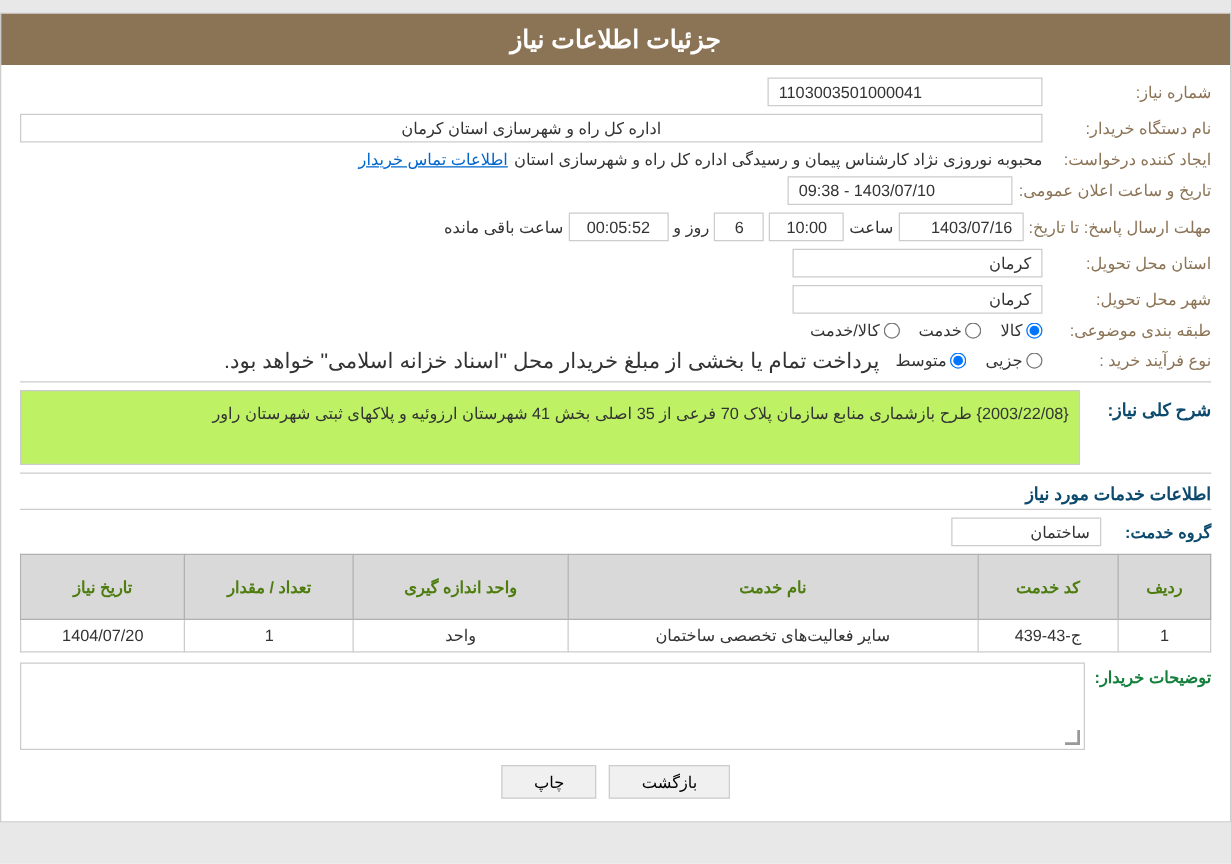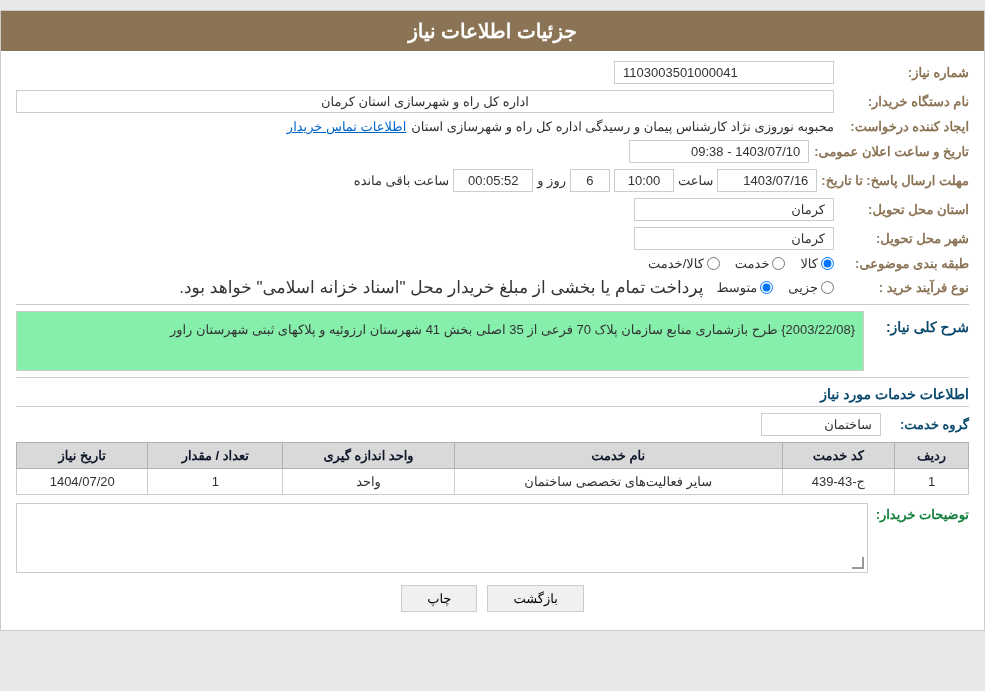--- a/index.html
+++ b/index.html
@@ -28,21 +28,21 @@
       padding: 10px 15px;
     }
     .info-row {
       display: flex;
       align-items: center;
       margin-bottom: 6px;
       gap: 5px;
     }
     .info-label {
       color: #8B7355;
-      font-weight: bold;
+      font-weight: normal;
       min-width: 130px;
       text-align: right;
       white-space: nowrap;
     }
     .info-value {
       background: #fff;
       border: 1px solid #ccc;
       padding: 3px 8px;
       min-height: 22px;
       min-width: 150px;
@@ -88,21 +88,21 @@
       gap: 3px;
     }
     .section-title {
       color: #0c4a6e;
       font-weight: bold;
       font-size: 14px;
       margin: 8px 0 5px 0;
     }
     .description-box {
       border: 1px solid #ccc;
-      background: #86efac;
+      background: #bef264;
       padding: 8px;
       min-height: 60px;
       direction: rtl;
       text-align: right;
       line-height: 1.6;
     }
     .services-section {
       margin-top: 8px;
     }
     .services-section .section-title {
@@ -127,24 +127,24 @@
       min-width: 120px;
     }
     table {
       width: 100%;
       border-collapse: collapse;
       margin-top: 6px;
     }
     th {
       background: #d9d9d9;
       border: 1px solid #b0b0b0;
-      padding: 5px 8px;
+      padding: 18px 8px;
       text-align: center;
       font-weight: bold;
-      color: #0f172a;
+      color: #4d7c0f;
     }
     td {
       border: 1px solid #ccc;
       padding: 5px 8px;
       text-align: center;
       background: #fff;
     }
     .buyer-notes-row {
       display: flex;
       align-items: flex-start;
@@ -222,21 +222,21 @@
     </div>
 
     <div class="info-row">
       <span class="info-label">ایجاد کننده درخواست:</span>
       <span>محبوبه نوروزی نژاد کارشناس پیمان و رسیدگی اداره کل راه و شهرسازی استان</span>
       <span class="link-blue">اطلاعات تماس خریدار</span>
     </div>
 
     <div class="info-row">
       <span class="info-label">تاریخ و ساعت اعلان عمومی:</span>
-      <div class="info-value" style="min-width:180px; text-align:right;">1403/07/10 - 09:38</div>
+      <div class="info-value" style="min-width:180px; text-align:left;">1403/07/10 - 09:38</div>
     </div>
 
     <div class="date-row">
       <span class="info-label">مهلت ارسال پاسخ: تا تاریخ:</span>
       <div class="date-box" style="min-width:100px; text-align:right;">1403/07/16</div>
       <span class="small-label">ساعت</span>
       <div class="date-box" style="min-width:60px; text-align:center;">10:00</div>
       <div class="date-box" style="min-width:40px; text-align:center;">6</div>
       <span class="small-label">روز و</span>
       <div class="date-box" style="min-width:80px; text-align:center;">00:05:52</div>

